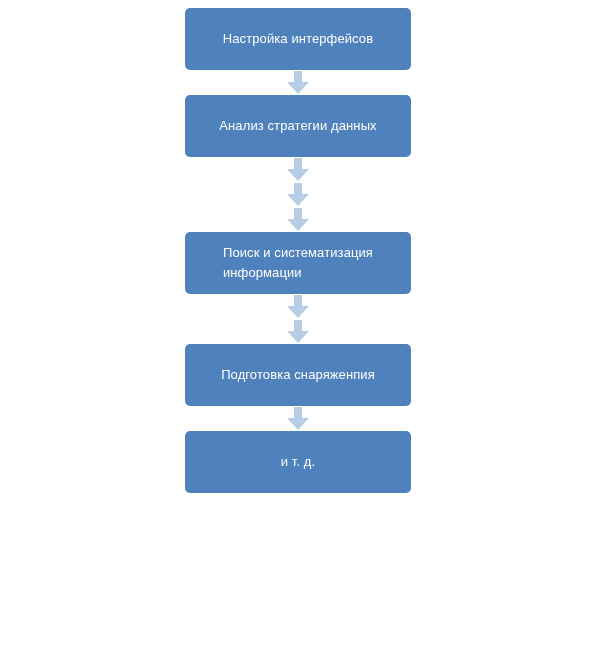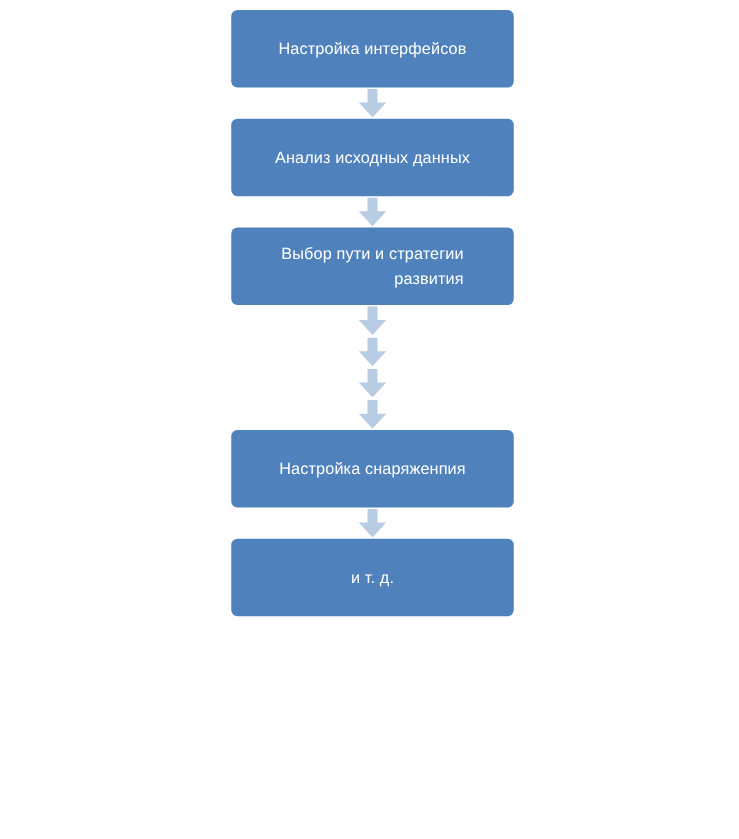--- a/index.html
+++ b/index.html
@@ -32,21 +32,21 @@
   .node {
     width: 226px;
     height: 62px;
     box-sizing: border-box;
     background: #4F81BD;
     border-radius: 5px;
     color: #FFFFFF;
     display: flex;
     align-items: center;
     justify-content: center;
-    text-align: right;
+    text-align: left;
     font-size: 13px;
     line-height: 20px;
     padding: 2px 10px;
     letter-spacing: 0.1px;
     white-space: pre-line;
     flex: none;
   }
   .connector {
     width: 24px;
     height: 25px;
@@ -66,30 +66,21 @@
   <div class="chain">
 
     <div class="node">Настройка интерфейсов</div>
 
     <div class="connector">
       <svg width="22" height="23" viewBox="0 0 22 23" aria-hidden="true">
         <polygon points="7,0 15,0 15,11 22,11 11,23 0,11 7,11" fill="#B8CCE4"></polygon>
       </svg>
     </div>
 
-    <div class="node">Анализ исходных данных</div>
-
-    <div class="connector">
-      <svg width="22" height="23" viewBox="0 0 22 23" aria-hidden="true">
-        <polygon points="7,0 15,0 15,11 22,11 11,23 0,11 7,11" fill="#B8CCE4"></polygon>
-      </svg>
-    </div>
-
-    <div class="node">Выбор пути и стратегии
-развития</div>
+    <div class="node">Анализ стратегии данных</div>
 
     <div class="connector">
       <svg width="22" height="23" viewBox="0 0 22 23" aria-hidden="true">
         <polygon points="7,0 15,0 15,11 22,11 11,23 0,11 7,11" fill="#B8CCE4"></polygon>
       </svg>
     </div>
 
 
     <div class="connector">
       <svg width="22" height="23" viewBox="0 0 22 23" aria-hidden="true">
@@ -97,28 +88,37 @@
       </svg>
     </div>
 
 
     <div class="connector">
       <svg width="22" height="23" viewBox="0 0 22 23" aria-hidden="true">
         <polygon points="7,0 15,0 15,11 22,11 11,23 0,11 7,11" fill="#B8CCE4"></polygon>
       </svg>
     </div>
 
+    <div class="node">Поиск и систематизация
+информации</div>
 
     <div class="connector">
       <svg width="22" height="23" viewBox="0 0 22 23" aria-hidden="true">
         <polygon points="7,0 15,0 15,11 22,11 11,23 0,11 7,11" fill="#B8CCE4"></polygon>
       </svg>
     </div>
 
-    <div class="node">Настройка снаряженпия</div>
+
+    <div class="connector">
+      <svg width="22" height="23" viewBox="0 0 22 23" aria-hidden="true">
+        <polygon points="7,0 15,0 15,11 22,11 11,23 0,11 7,11" fill="#B8CCE4"></polygon>
+      </svg>
+    </div>
+
+    <div class="node">Подготовка снаряженпия</div>
 
     <div class="connector">
       <svg width="22" height="23" viewBox="0 0 22 23" aria-hidden="true">
         <polygon points="7,0 15,0 15,11 22,11 11,23 0,11 7,11" fill="#B8CCE4"></polygon>
       </svg>
     </div>
 
     <div class="node">и т. д.</div>
 
   </div>

